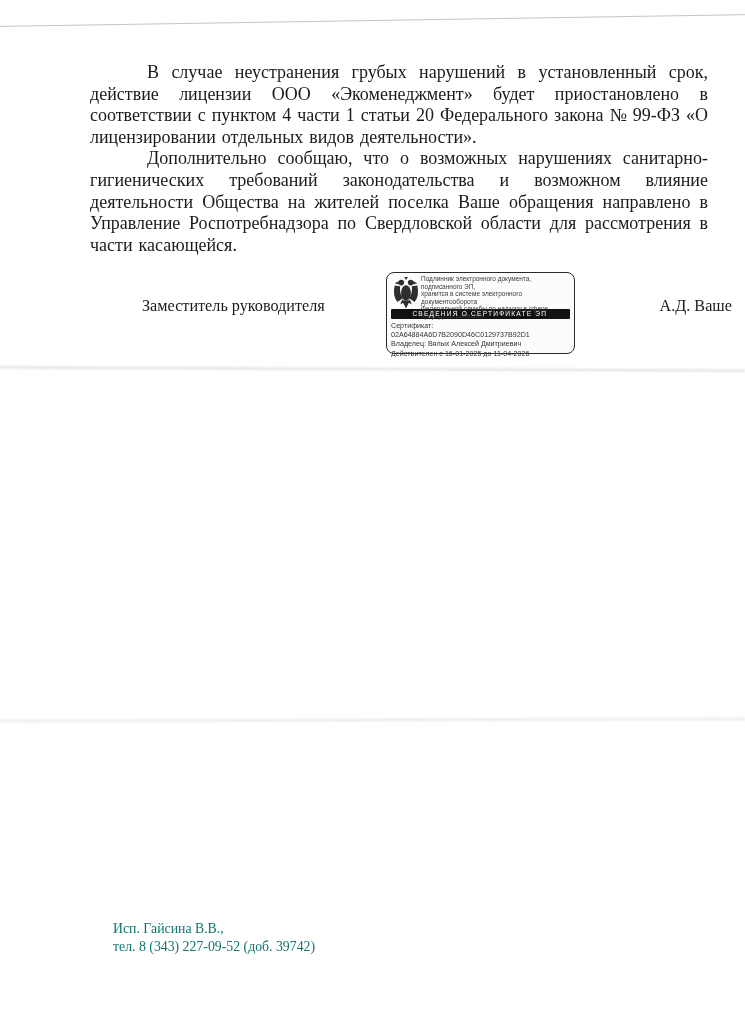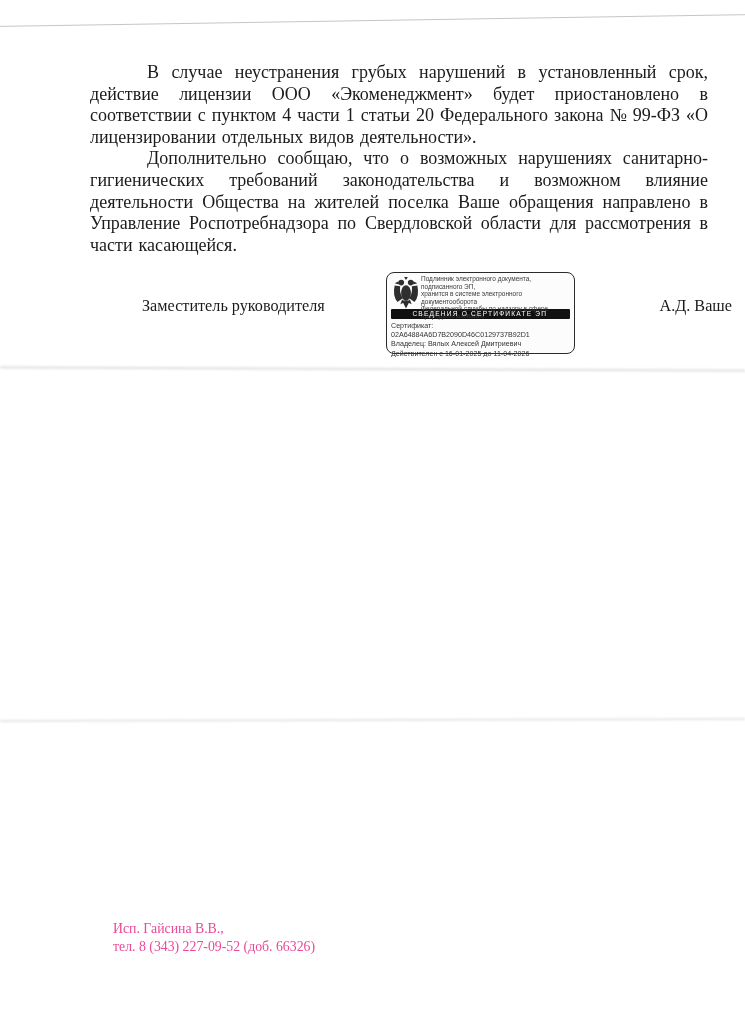--- a/index.html
+++ b/index.html
@@ -143,21 +143,21 @@
     line-height: 15px;
     color: #333333;
   }
   
   .footer {
     position: absolute;
     top: 920px;
     left: 113px;
     font-size: 13.8px;
     line-height: 17.5px;
-    color: #ec4899;
+    color: #0f766e;
   }
 </style>
 </head>
 <body>
 
 <div class="page">
 
   <div class="scan-edge-line"></div>
   <div class="fold-line-1"></div>
   <div class="fold-line-2"></div>
@@ -207,16 +207,16 @@
       <div class="stamp-info-inner">
         <div>Сертификат: 02A64884A6D7B2090D46C0129737B92D1</div>
         <div>Владелец: Вялых Алексей Дмитриевич</div>
         <div>Действителен с 16-01-2025 до 11-04-2026</div>
       </div>
     </div>
   </div>
 
   <div class="footer">
     <div>Исп. Гайсина В.В.,</div>
-    <div>тел. 8 (343) 227-09-52 (доб. 66326)</div>
+    <div>тел. 8 (343) 227-09-52 (доб. 39742)</div>
   </div>
 
 </div>
 
 </body></html>

